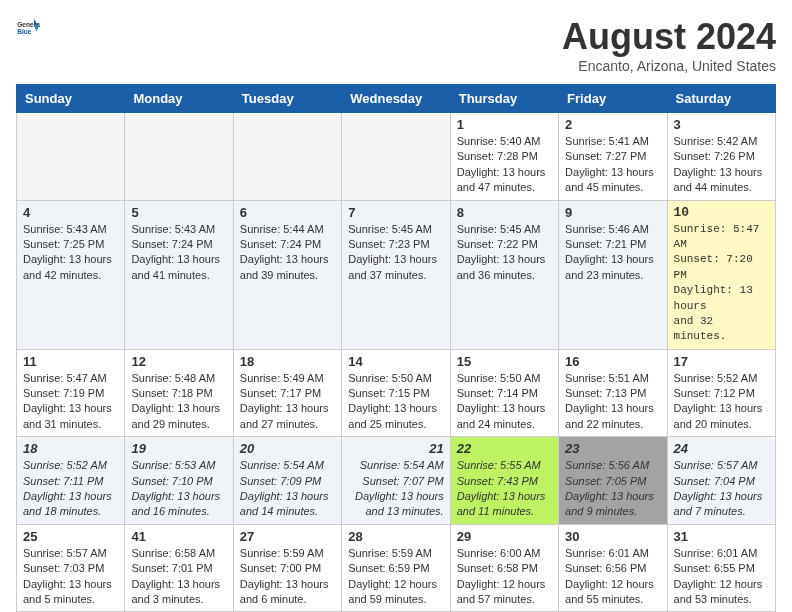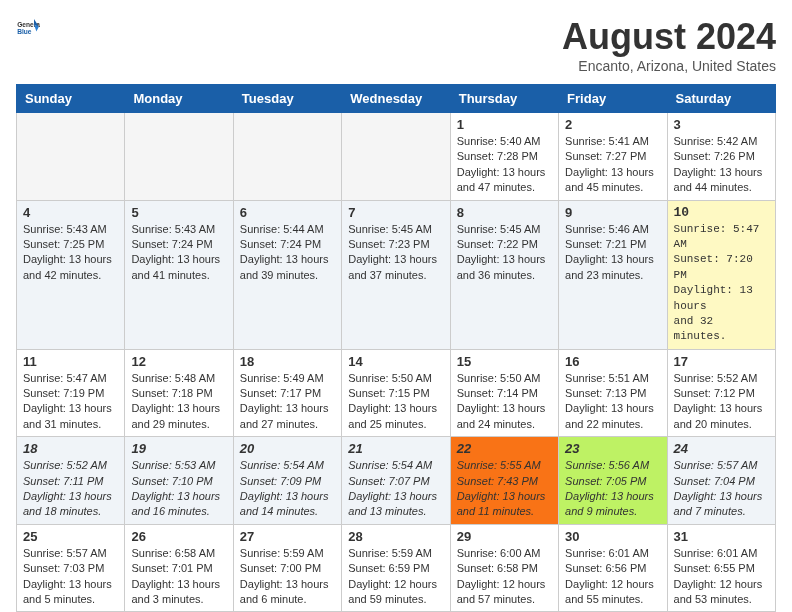--- a/index.html
+++ b/index.html
@@ -198,44 +198,44 @@
           <div class="day-info"><span>Sunrise: 5:52 AM</span><br><span>Sunset: 7:11 PM</span><br><span>Daylight: 13 hours</span><br><span>and 18 minutes.</span></div>
         </td>
         <td style="background-color: rgb(240, 244, 248); margin-left: 38px;">
           <div class="day-number">19</div>
           <div class="day-info"><span>Sunrise: 5:53 AM</span><br><span>Sunset: 7:10 PM</span><br><span>Daylight: 13 hours</span><br><span>and 16 minutes.</span></div>
         </td>
         <td style="background-color: rgb(240, 244, 248);">
           <div class="day-number">20</div>
           <div class="day-info"><span>Sunrise: 5:54 AM</span><br><span>Sunset: 7:09 PM</span><br><span>Daylight: 13 hours</span><br><span>and 14 minutes.</span></div>
         </td>
-        <td style="background-color: rgb(240, 244, 248);">
+        <td style="background-color: rgb(240, 244, 248); text-align: right;">
           <div class="day-number">21</div>
           <div class="day-info"><span>Sunrise: 5:54 AM</span><br><span>Sunset: 7:07 PM</span><br><span>Daylight: 13 hours</span><br><span>and 13 minutes.</span></div>
         </td>
-        <td style="background-color: #f97316;">
+        <td style="background-color: #bef264;">
           <div class="day-number">22</div>
           <div class="day-info"><span>Sunrise: 5:55 AM</span><br><span>Sunset: 7:43 PM</span><br><span>Daylight: 13 hours</span><br><span>and 11 minutes.</span></div>
         </td>
-        <td style="background-color: #bef264;">
+        <td style="background-color: #a3a3a3;">
           <div class="day-number">23</div>
           <div class="day-info"><span>Sunrise: 5:56 AM</span><br><span>Sunset: 7:05 PM</span><br><span>Daylight: 13 hours</span><br><span>and 9 minutes.</span></div>
         </td>
         <td style="background-color: rgb(240, 244, 248);">
           <div class="day-number">24</div>
           <div class="day-info"><span>Sunrise: 5:57 AM</span><br><span>Sunset: 7:04 PM</span><br><span>Daylight: 13 hours</span><br><span>and 7 minutes.</span></div>
         </td>
       </tr>
       <tr>
         <td>
           <div class="day-number">25</div>
           <div class="day-info"><span>Sunrise: 5:57 AM</span><br><span>Sunset: 7:03 PM</span><br><span>Daylight: 13 hours</span><br><span>and 5 minutes.</span></div>
         </td>
         <td>
-          <div class="day-number">26</div>
+          <div class="day-number">41</div>
           <div class="day-info"><span>Sunrise: 6:58 AM</span><br><span>Sunset: 7:01 PM</span><br><span>Daylight: 13 hours</span><br><span>and 3 minutes.</span></div>
         </td>
         <td>
           <div class="day-number">27</div>
           <div class="day-info"><span>Sunrise: 5:59 AM</span><br><span>Sunset: 7:00 PM</span><br><span>Daylight: 13 hours</span><br><span>and 6 minute.</span></div>
         </td>
         <td>
           <div class="day-number">28</div>
           <div class="day-info"><span>Sunrise: 5:59 AM</span><br><span>Sunset: 6:59 PM</span><br><span>Daylight: 12 hours</span><br><span>and 59 minutes.</span></div>
         </td>

